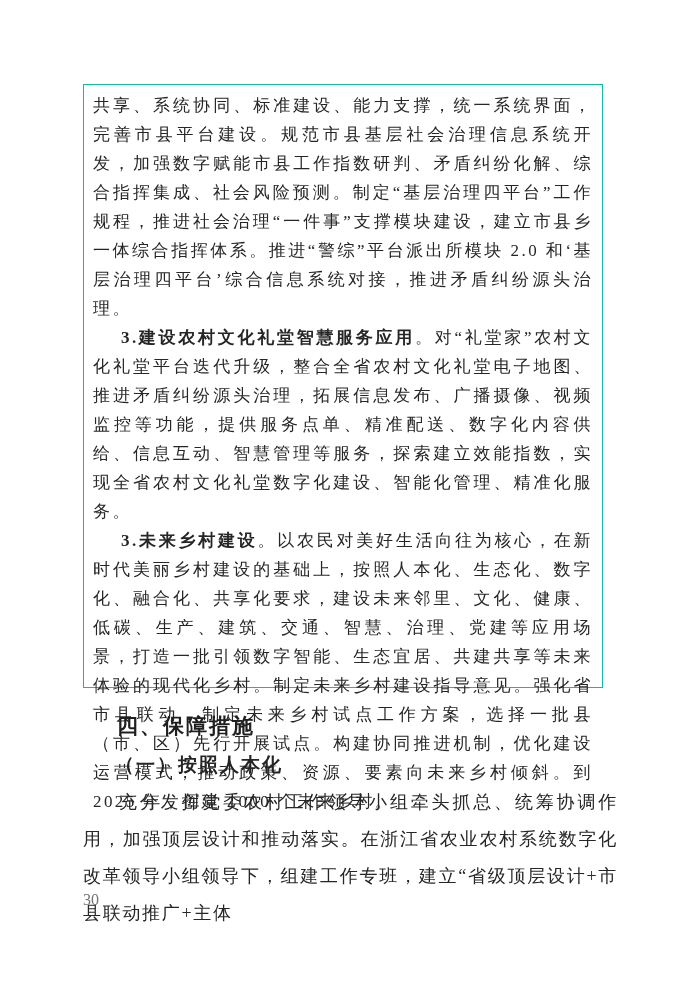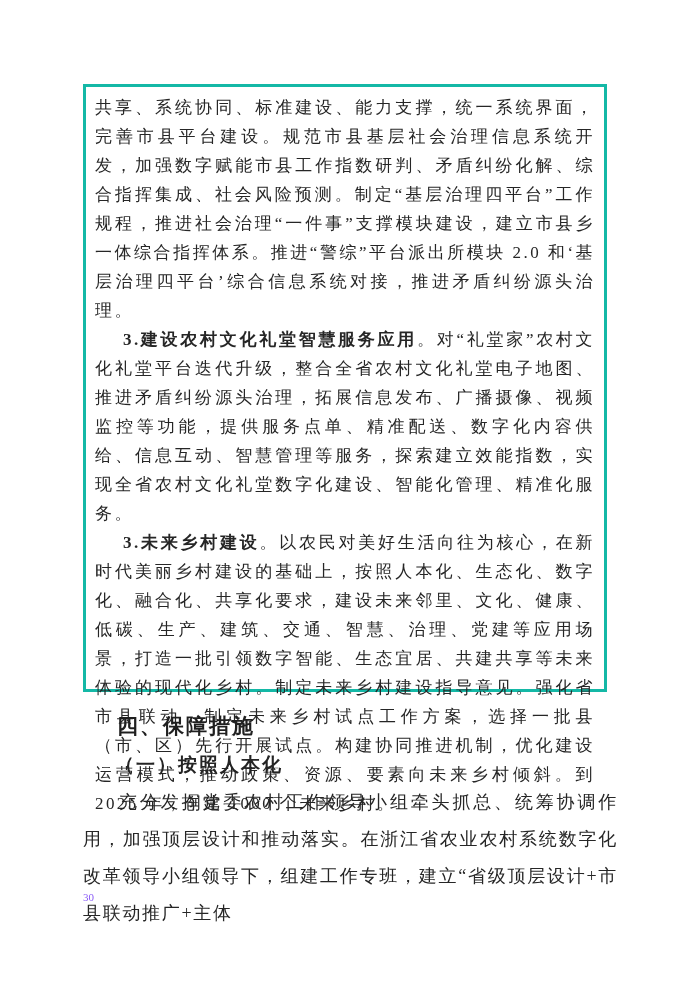--- a/index.html
+++ b/index.html
@@ -15,21 +15,21 @@
     background: #ffffff;
     overflow: hidden;
     color: #262626;
   }
   .textbox {
     position: absolute;
     left: 83px;
     top: 84px;
     width: 500px;
     height: 590px;
-    border: 3px solid #14b8a6;
+    border: 1px solid #14b8a6;
     padding: 6px 9px;
     box-sizing: content-box;
   }
   .textbox p {
     margin: 0;
     font-size: 17px;
     line-height: 29px;
     letter-spacing: 2.4px;
     text-align: justify;
     text-justify: inter-character;
@@ -71,22 +71,22 @@
     letter-spacing: 1.7px;
     text-align: justify;
     text-justify: inter-character;
     text-indent: 36px;
     color: #262626;
   }
   .page-number {
     position: absolute;
     left: 83px;
     top: 891px;
-    font-size: 11px;
-    color: #8b5cf6;
+    font-size: 16px;
+    color: #737373;
     font-family: Liberation Serif, serif;
   }
 </style>
 </head>
 <body>
 
 <div class="page">
 
   <div class="textbox">
     <p><b></b><span>共享、系统协同、标准建设、能力支撑，统一系统界面，完善市县平台建设。规范市县基层社会治理信息系统开发，加强数字赋能市县工作指数研判、矛盾纠纷化解、综合指挥集成、社会风险预测。制定“基层治理四平台”工作规程，推进社会治理“一件事”支撑模块建设，建立市县乡一体综合指挥体系。推进“警综”平台派出所模块 2.0 和‘基层治理四平台’综合信息系统对接，推进矛盾纠纷源头治理。</span></p>

